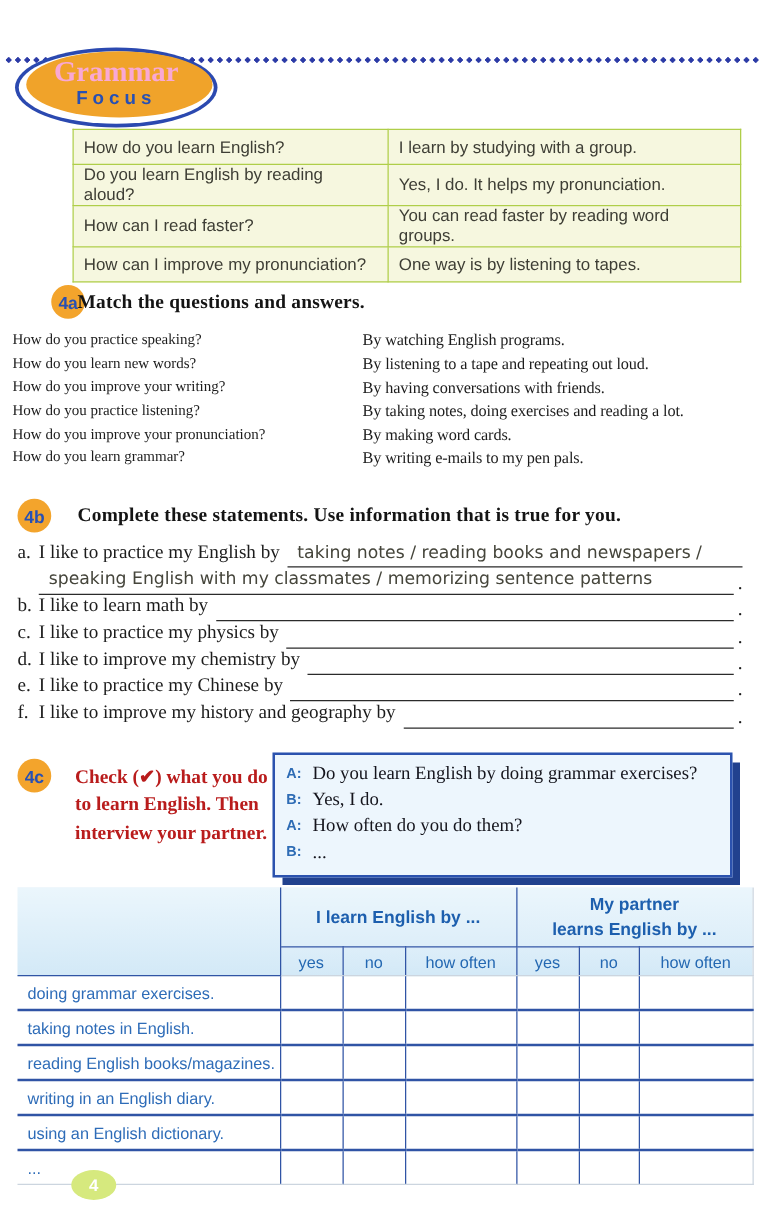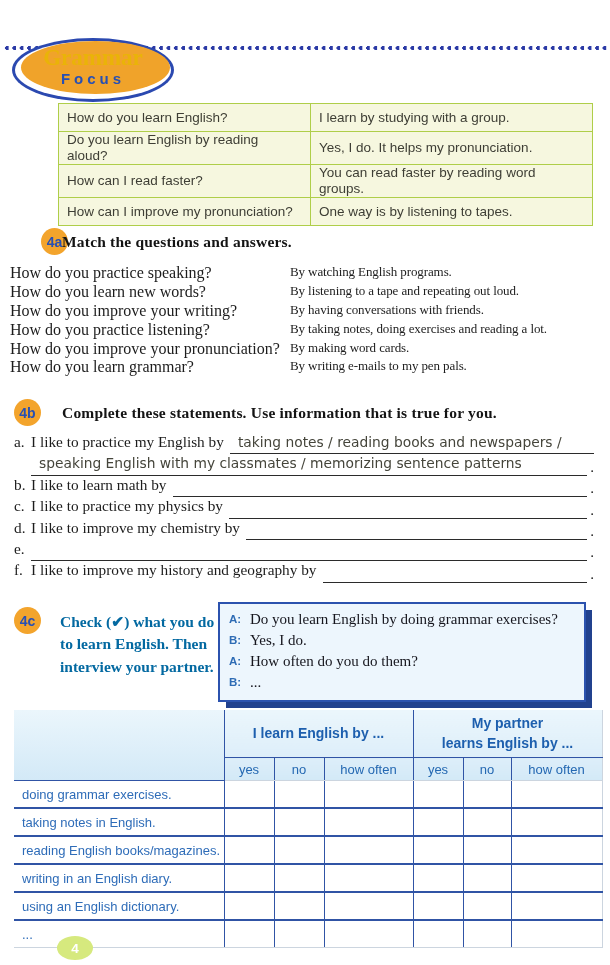--- a/index.html
+++ b/index.html
@@ -12,53 +12,53 @@
         background-size:7.4px 6px;background-repeat:repeat-x;}
   .dots-left{width:64px;}
   .dots-right{flex:1;}
   .unit-label{font:700 15px "Liberation Sans",sans-serif;color:#2336b0;letter-spacing:.4px;}
 
   
   .gf{position:absolute;left:12px;top:38px;width:162px;height:64px;background:#2b49b0;border-radius:50%;}
   .gf .ring{position:absolute;inset:3px;background:#fff;border-radius:50%;}
   .gf .fill{position:absolute;top:3px;right:4px;bottom:8px;left:9px;background:#f0a32a;border-radius:50%;}
   .gf .txt{position:absolute;inset:0;display:flex;flex-direction:column;align-items:center;justify-content:center;padding-bottom:6px;}
-  .gf-line1{font:700 23px "Liberation Serif",serif;color:#eab308;line-height:24px;}
+  .gf-line1{font:700 23px "Liberation Serif",serif;color:#f9a8d4;line-height:24px;}
   .gf-line2{font:700 15px "Liberation Sans",sans-serif;color:#2750b4;letter-spacing:4px;line-height:18px;}
 
   
   .gtable{position:absolute;left:58px;top:103px;width:534px;border-collapse:collapse;table-layout:fixed;padding-left:27px;}
   .gtable td{border:1.5px solid #afce49;background:#f6f7df;height:27px;padding:0 8px;
              font:13.5px/16px "Liberation Sans",sans-serif;color:#3e3e35;}
 
   
   .badge{position:absolute;width:27px;height:27px;border-radius:50%;background:#f3a42c;
          display:flex;align-items:center;justify-content:center;
          font:700 14px "Liberation Sans",sans-serif;color:#2750b4;}
   .sec-title{position:absolute;font:700 15.5px "Liberation Serif",serif;color:#141414;letter-spacing:.2px;}
 
   
   .qa-col{position:absolute;top:264px;}
   .qa-col div{height:18.9px;white-space:nowrap;color:#1c1c1c;}
-  .q-col{left:10px;font-size:16px;}
+  .q-col{left:10px;font-size:12px;}
   .a-col{left:290px;font-size:13px;letter-spacing:-.1px;}
 
   
   .fib-wrap{position:absolute;left:14px;right:16px;top:433px;}
   .fib{display:flex;height:21.4px;font-size:15.3px;color:#1c1c1c;align-items:stretch;}
   .fib .lb{flex:0 0 17px;}
   .fib .tx{white-space:nowrap;padding-right:6px;}
   .fib .fill{flex:1;border-bottom:1.2px solid #2b2b2b;
              font:13.8px/19px "DejaVu Sans",sans-serif;color:#45453b;padding-left:8px;
              white-space:nowrap;overflow:hidden;}
   .fib .dot{flex:0 0 auto;padding-left:3px;align-self:flex-end;}
 
   
   .inst{position:absolute;left:60px;top:611px;width:158px;
-        font:700 15.5px/22.3px "Liberation Serif",serif;color:#0369a1;}
+        font:700 15.5px/22.3px "Liberation Serif",serif;color:#b91c1c;}
   .dialog{position:absolute;left:218px;top:602px;width:368px;box-sizing:border-box;
           background:#edf6fd;border:2px solid #2b52ae;box-shadow:7px 7px 0 -1px #21418e;
           padding:5px 9px 7px;}
   .dline{display:flex;font:15px/20.5px "Liberation Serif",serif;color:#15151d;}
   .dline .spk{flex:0 0 21px;font:600 11.5px/21px "Liberation Sans",sans-serif;color:#2e6cb5;}
 
   
   .survey{position:absolute;left:14px;top:710px;width:588px;border-collapse:collapse;table-layout:fixed;}
   .survey td{border:1.5px solid #3054a5;padding:0;}
   .survey tr:first-child td{border-top:none;}
@@ -170,20 +170,21 @@
       <span class="dot">.</span>
     </div>
     <div class="fib">
       <span class="lb">d.</span>
       <span class="tx">I like to improve my chemistry by</span>
       <span class="fill"></span>
       <span class="dot">.</span>
     </div>
     <div class="fib">
       <span class="lb">e.</span>
+      <span class="tx">I like to practice my Chinese by</span>
       <span class="fill"></span>
       <span class="dot">.</span>
     </div>
     <div class="fib">
       <span class="lb">f.</span>
       <span class="tx">I like to improve my history and geography by</span>
       <span class="fill"></span>
       <span class="dot">.</span>
     </div>
   </div>

